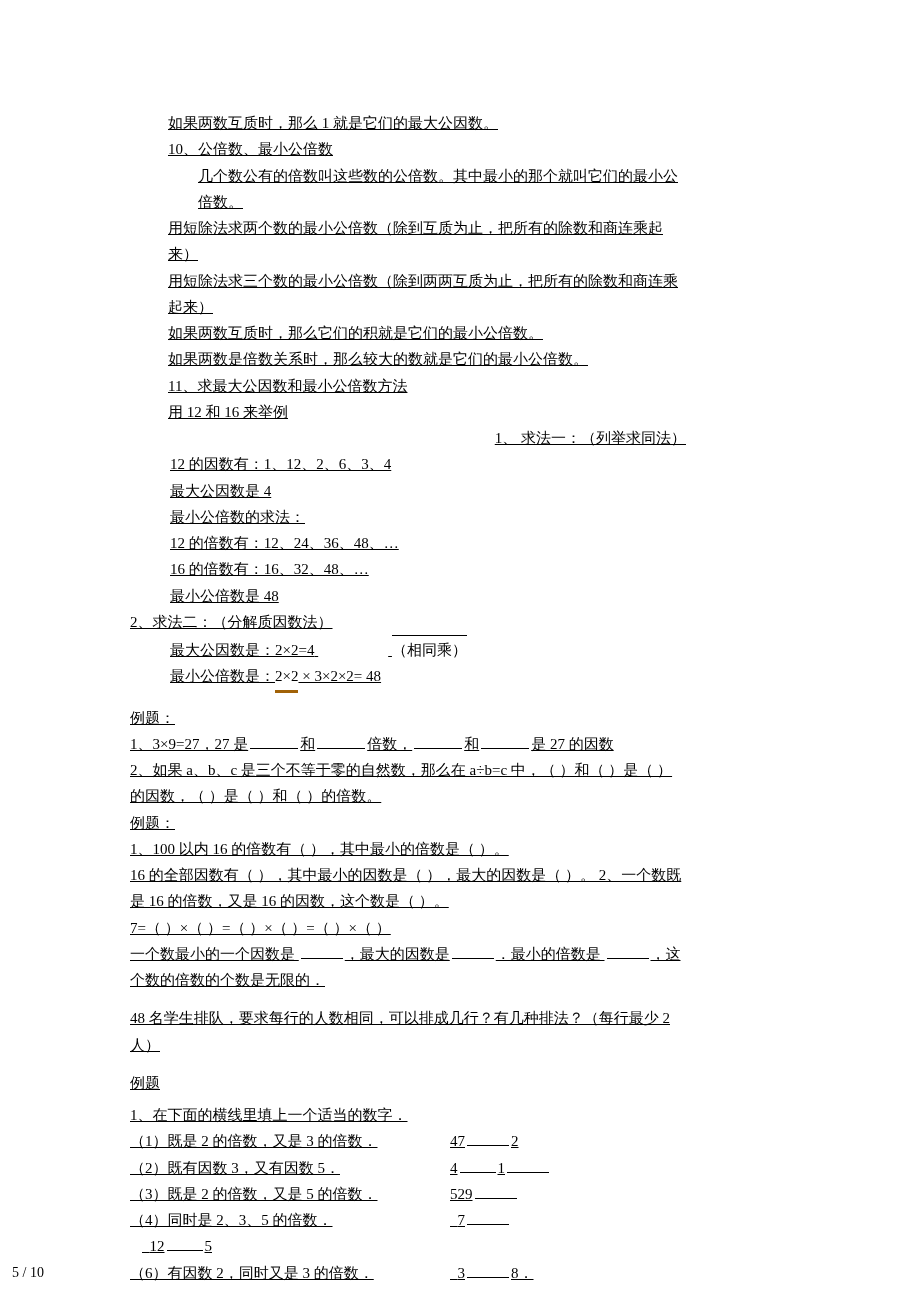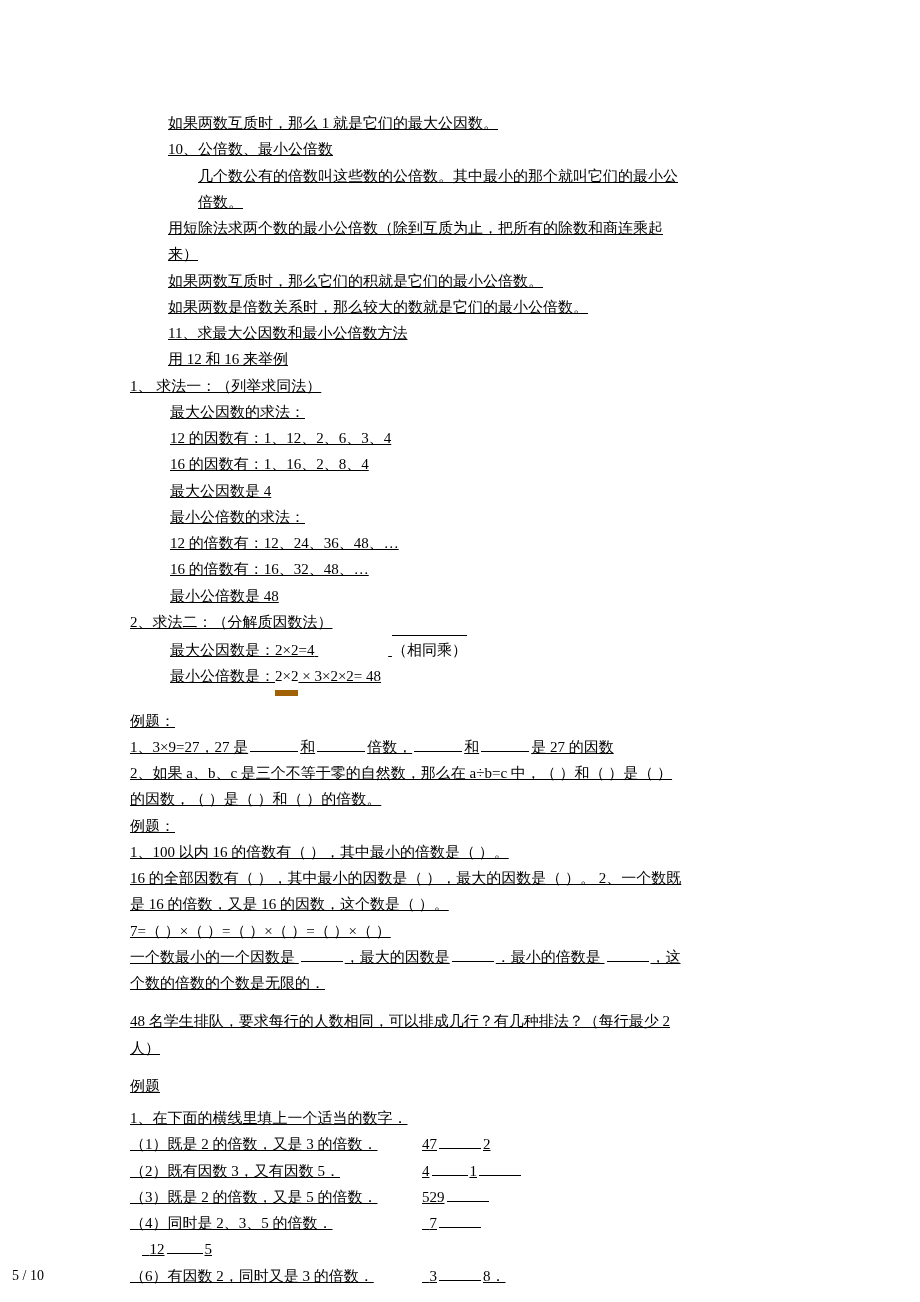--- a/index.html
+++ b/index.html
@@ -14,75 +14,74 @@
   .page {
     width: 748px;
     min-height: 1302px;
     padding: 110px 62px 40px 130px;
     box-sizing: border-box;
     position: relative;
     text-decoration: underline;
   }
   .indent-1 { padding-left: 38px; }
   .indent-2 { padding-left: 68px; }
-  .indent-0b { padding-left: 0px; }
+  .indent-0b { padding-left: 0px; text-align: right; }
   .indent-3 { padding-left: 40px; }
   .blank {
     display: inline-block;
     border-bottom: 1px solid #000;
     min-width: 42px;
     height: 1em;
     vertical-align: baseline;
     margin: 0 2px;
   }
   .blank-sm { min-width: 36px; }
   .blank-lg { min-width: 48px; }
   .overline {
     border-top: 1px solid #000;
     display: inline-block;
     padding-top: 1px;
   }
   .underline-seg {
-    border-bottom: 6px solid #a16207;
+    border-bottom: 3px solid #a16207;
     display: inline-block;
     padding-bottom: 0px;
   }
   .para { margin: 0; }
   .gap { height: 12px; }
   .gap-sm { height: 6px; }
   .footer {
     position: absolute;
     bottom: 40px;
     left: 12px;
     width: 100%;
     text-align: left;
     font-size: 14px;
   }
-  .fill-row { display: flex; }
+  .fill-row { display: flex; gap: 28px; }
   .fill-label { width: 280px; flex: 0 0 auto; }
   .fill-val { flex: 0 0 auto; margin-left: 12px; }
 </style>
 </head>
 <body>
 
 <div class="page">
 
   <p class="para indent-1">如果两数互质时，那么 1 就是它们的最大公因数。</p>
   <p class="para indent-1">10、公倍数、最小公倍数</p>
   <p class="para indent-2">几个数公有的倍数叫这些数的公倍数。其中最小的那个就叫它们的最小公倍数。</p>
   <p class="para indent-1">用短除法求两个数的最小公倍数（除到互质为止，把所有的除数和商连乘起来）</p>
+  <p class="para indent-1">用短除法求三个数的最小公倍数（除到两两互质为止，把所有的除数和商连乘起来）</p>
   <p class="para indent-1">如果两数互质时，那么它们的积就是它们的最小公倍数。</p>
   <p class="para indent-1">如果两数是倍数关系时，那么较大的数就是它们的最小公倍数。</p>
   <p class="para indent-1">11、求最大公因数和最小公倍数方法</p>
   <p class="para indent-1">用 12 和 16 来举例</p>
 
   <p class="para indent-0b">1、  求法一：（列举求同法）</p>
-  <p class="para indent-3">最大公因数的求法：</p>
   <p class="para indent-3">12 的因数有：1、12、2、6、3、4</p>
-  <p class="para indent-3">16 的因数有：1、16、2、8、4</p>
   <p class="para indent-3">最大公因数是 4</p>
   <p class="para indent-3">最小公倍数的求法：</p>
   <p class="para indent-3">12 的倍数有：12、24、36、48、…</p>
   <p class="para indent-3">16 的倍数有：16、32、48、…</p>
   <p class="para indent-3">最小公倍数是 48</p>
 
   <p class="para">2、求法二：（分解质因数法）</p>
   <p class="para indent-3">
     <span>最大公因数是：2×2=4</span>
     <span style="display:inline-block;width:70px;"></span>

